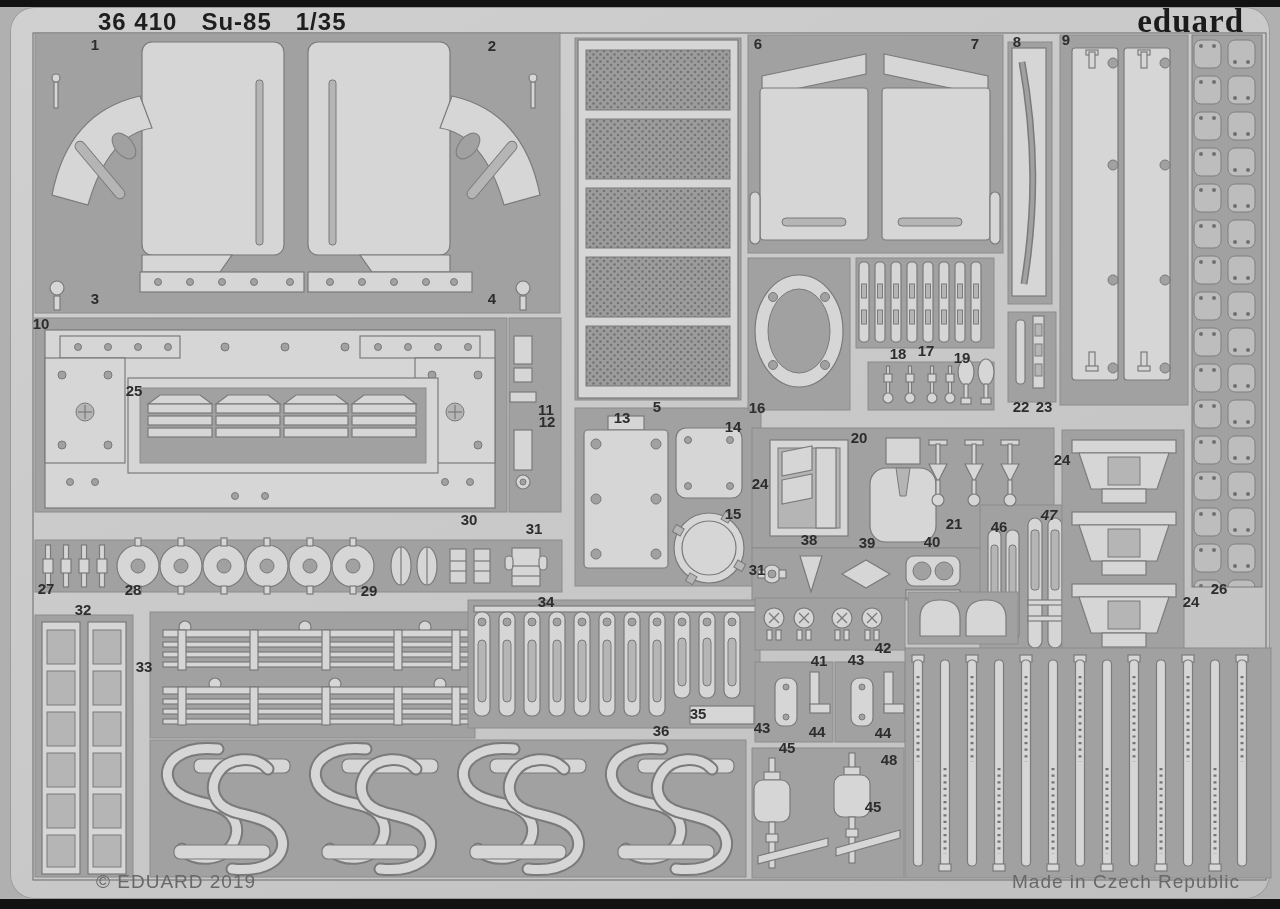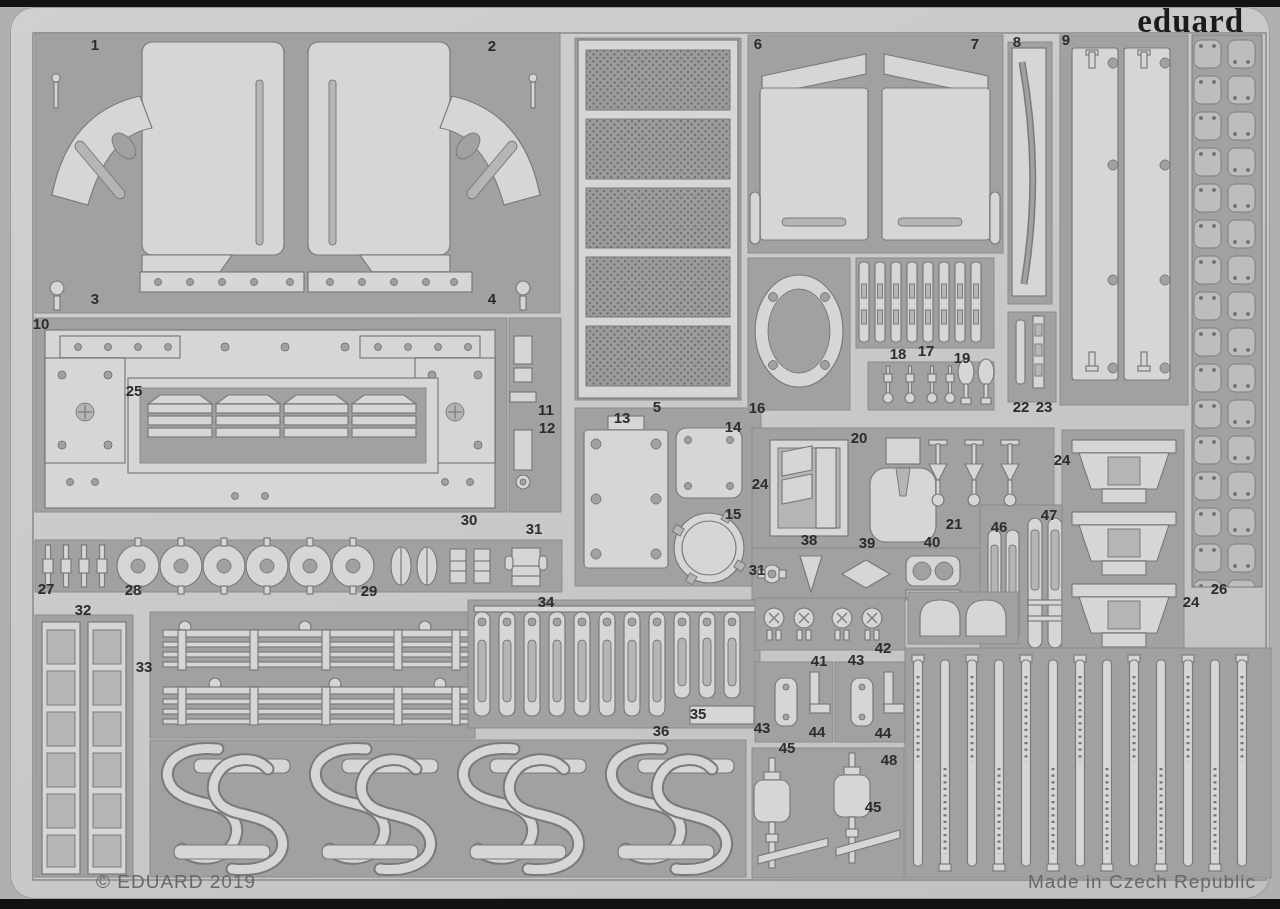--- a/index.html
+++ b/index.html
@@ -16,21 +16,21 @@
   .sheet{position:absolute;left:10px;top:7px;width:1260px;height:892px;border-radius:24px;
          background:linear-gradient(150deg,#d0d0d0 0%,#c8c8c8 55%,#c0c0c0 100%);
          box-shadow:0 0 0 1px #9a9a9a inset;}
   .header-left{position:absolute;left:98px;top:8px;color:var(--header-text);
          font-weight:bold;font-size:24px;letter-spacing:1px;white-space:nowrap;}
   .header-left span{margin-right:24px;}
   .brand{position:absolute;right:36px;top:3px;color:#1b1b1b;font-weight:bold;font-size:33px;
          font-family:"Liberation Serif",serif;letter-spacing:1px;}
   .footer{position:absolute;top:871px;color:var(--footer-text);font-size:19px;letter-spacing:1px;}
   .footer.left{left:96px;}
-  .footer.right{right:24px;}
+  .footer.right{right:40px;}
   svg.fret{position:absolute;left:0;top:0;}
   .label-layer{position:absolute;left:0;top:0;width:1280px;height:909px;pointer-events:none;}
   .part-label{position:absolute;transform:translate(-50%,-50%);color:var(--label-text);
          font-weight:bold;font-size:15px;line-height:1;}
   
   .pk{fill:var(--pocket);stroke:#8c8c8c;stroke-width:1;}
   .pt{fill:var(--part);stroke:var(--outline);stroke-width:1.2;}
   .dk{fill:var(--part-inner);stroke:var(--outline);stroke-width:1;}
   .ho{fill:var(--pocket);stroke:var(--outline);stroke-width:1;}
   .st{fill:none;stroke:var(--outline);stroke-width:1.2;}
@@ -41,20 +41,23 @@
   .dots{stroke:var(--mesh-dot);stroke-width:3;stroke-dasharray:2.2 4.4;fill:none;}
 </style>
 </head>
 <body>
 
 <div class="stage">
   <div class="bar top"></div>
   <div class="bar bottom"></div>
   <div class="sheet"></div>
 
+  <div class="header-left">
+    <span>36 410</span><span>Su-85</span><span>1/35</span>
+  </div>
   <div class="brand">eduard</div>
 
   <svg class="fret" width="1280" height="909" viewBox="0 0 1280 909">
     <defs>
       <pattern id="mesh" width="7" height="7" patternUnits="userSpaceOnUse">
         <rect width="7" height="7" fill="var(--mesh-bg)"></rect>
         <circle cx="2" cy="2" r="1.3" fill="var(--mesh-dot)"></circle>
         <circle cx="5.5" cy="5.5" r="1.3" fill="var(--mesh-dot)"></circle>
       </pattern>
       <pattern id="track" width="70" height="36" patternUnits="userSpaceOnUse">
@@ -569,21 +572,21 @@
   </svg>
 
   <div class="label-layer">
       <span class="part-label" style="left: 95px; top: 44px;">1</span>
       <span class="part-label" style="left: 492px; top: 45px;">2</span>
       <span class="part-label" style="left: 95px; top: 298px;">3</span>
       <span class="part-label" style="left: 492px; top: 298px;">4</span>
       <span class="part-label" style="left: 41px; top: 323px;">10</span>
       <span class="part-label" style="left: 134px; top: 390px;">25</span>
       <span class="part-label" style="left: 546px; top: 394px; margin-top: 15px;">11</span>
-      <span class="part-label" style="left: 547px; top: 421px; margin-top: 6px;">12</span>
+      <span class="part-label" style="left: 547px; top: 421px;">12</span>
       <span class="part-label" style="left: 469px; top: 519px;">30</span>
       <span class="part-label" style="left: 534px; top: 528px;">31</span>
       <span class="part-label" style="left: 46px; top: 588px;">27</span>
       <span class="part-label" style="left: 133px; top: 589px;">28</span>
       <span class="part-label" style="left: 369px; top: 590px;">29</span>
       <span class="part-label" style="left: 83px; top: 609px; text-align: center;">32</span>
       <span class="part-label" style="left: 144px; top: 666px;">33</span>
       <span class="part-label" style="left: 546px; top: 601px;">34</span>
       <span class="part-label" style="left: 698px; top: 713px;">35</span>
       <span class="part-label" style="left: 661px; top: 730px;">36</span>
@@ -598,21 +601,21 @@
       <span class="part-label" style="left: 757px; top: 407px;">16</span>
       <span class="part-label" style="left: 898px; top: 353px;">18</span>
       <span class="part-label" style="left: 926px; top: 350px;">17</span>
       <span class="part-label" style="left: 962px; top: 357px;">19</span>
       <span class="part-label" style="left: 1021px; top: 406px;">22</span>
       <span class="part-label" style="left: 1044px; top: 406px; text-align: right;">23</span>
       <span class="part-label" style="left: 859px; top: 437px;">20</span>
       <span class="part-label" style="left: 760px; top: 483px;">24</span>
       <span class="part-label" style="left: 954px; top: 523px;">21</span>
       <span class="part-label" style="left: 999px; top: 526px;">46</span>
-      <span class="part-label" style="left: 1049px; top: 514px;">47</span>
+      <span class="part-label" style="left: 1049px; top: 514px; font-style: italic;">47</span>
       <span class="part-label" style="left: 1062px; top: 459px;">24</span>
       <span class="part-label" style="left: 1191px; top: 601px;">24</span>
       <span class="part-label" style="left: 1219px; top: 588px;">26</span>
       <span class="part-label" style="left: 809px; top: 539px;">38</span>
       <span class="part-label" style="left: 867px; top: 542px;">39</span>
       <span class="part-label" style="left: 932px; top: 541px;">40</span>
       <span class="part-label" style="left: 757px; top: 569px;">31</span>
       <span class="part-label" style="left: 819px; top: 660px;">41</span>
       <span class="part-label" style="left: 856px; top: 659px;">43</span>
       <span class="part-label" style="left: 883px; top: 647px;">42</span>

